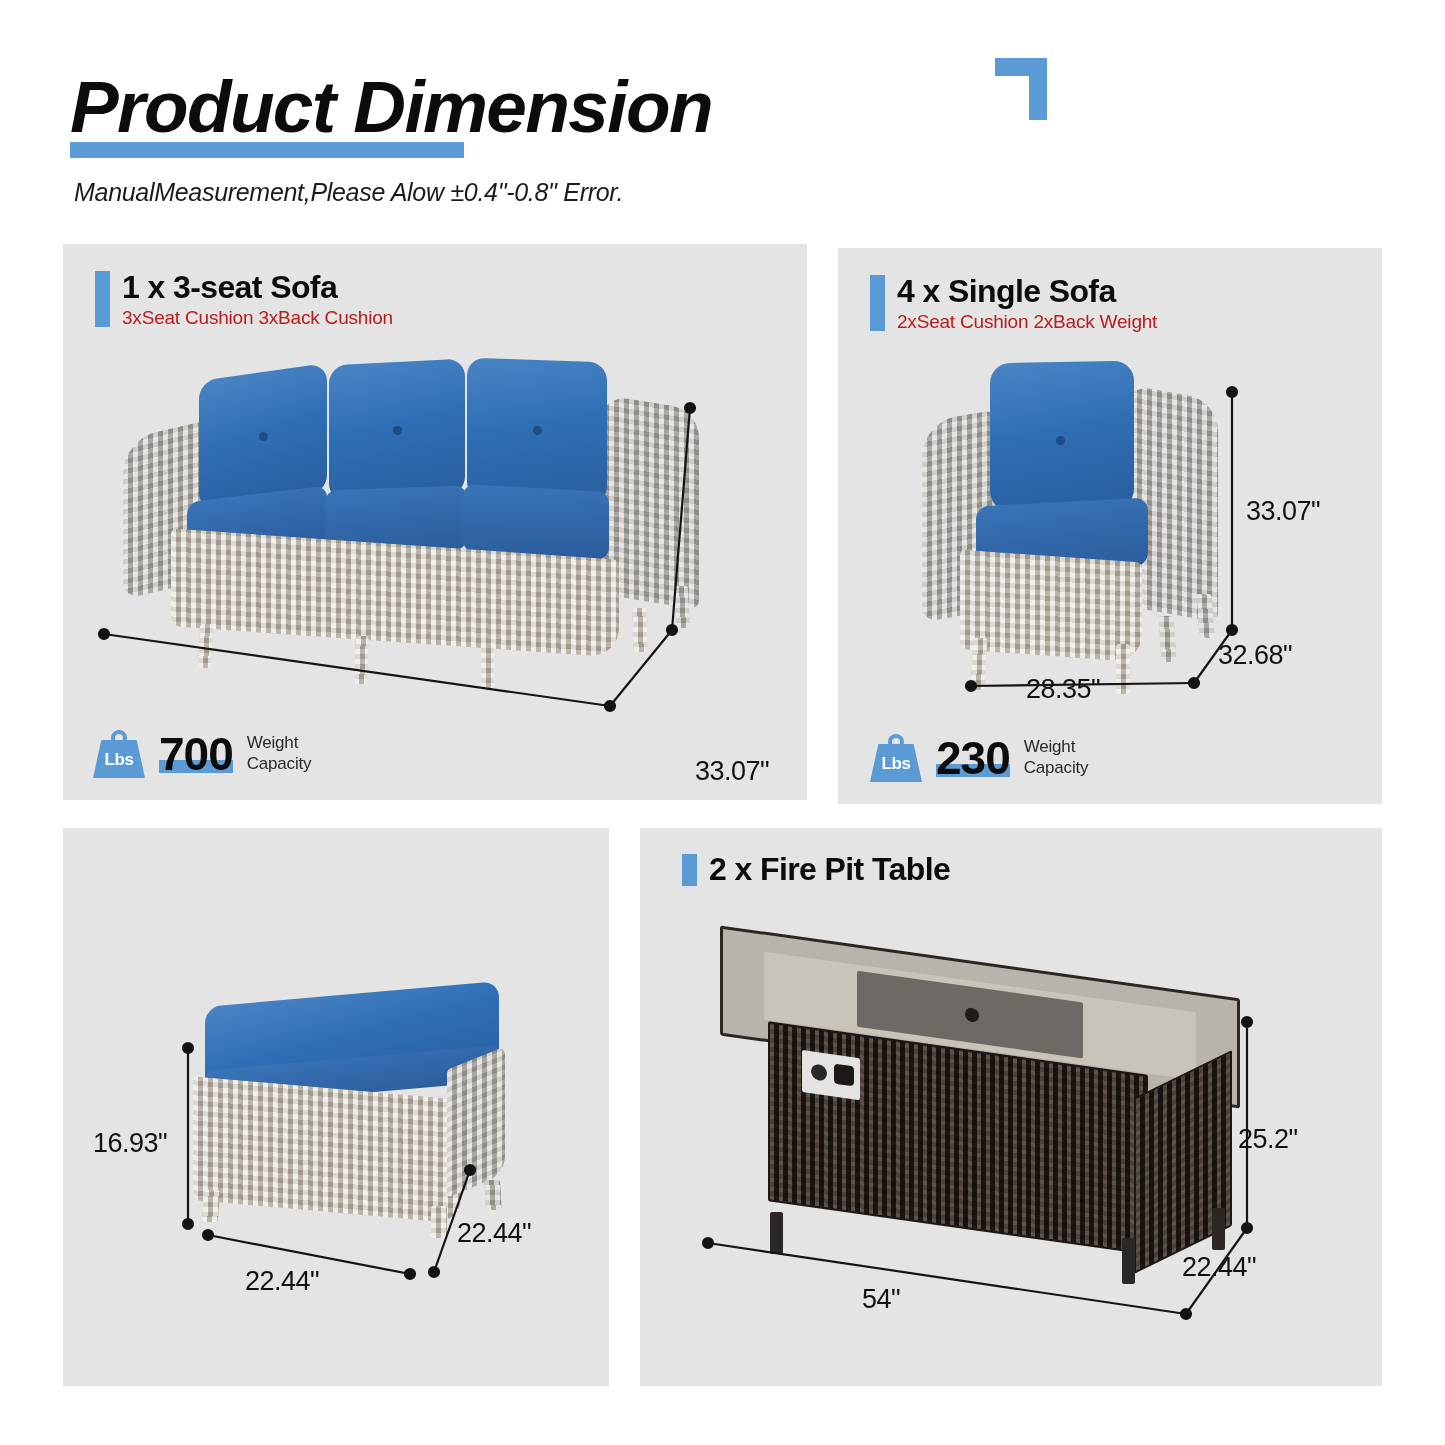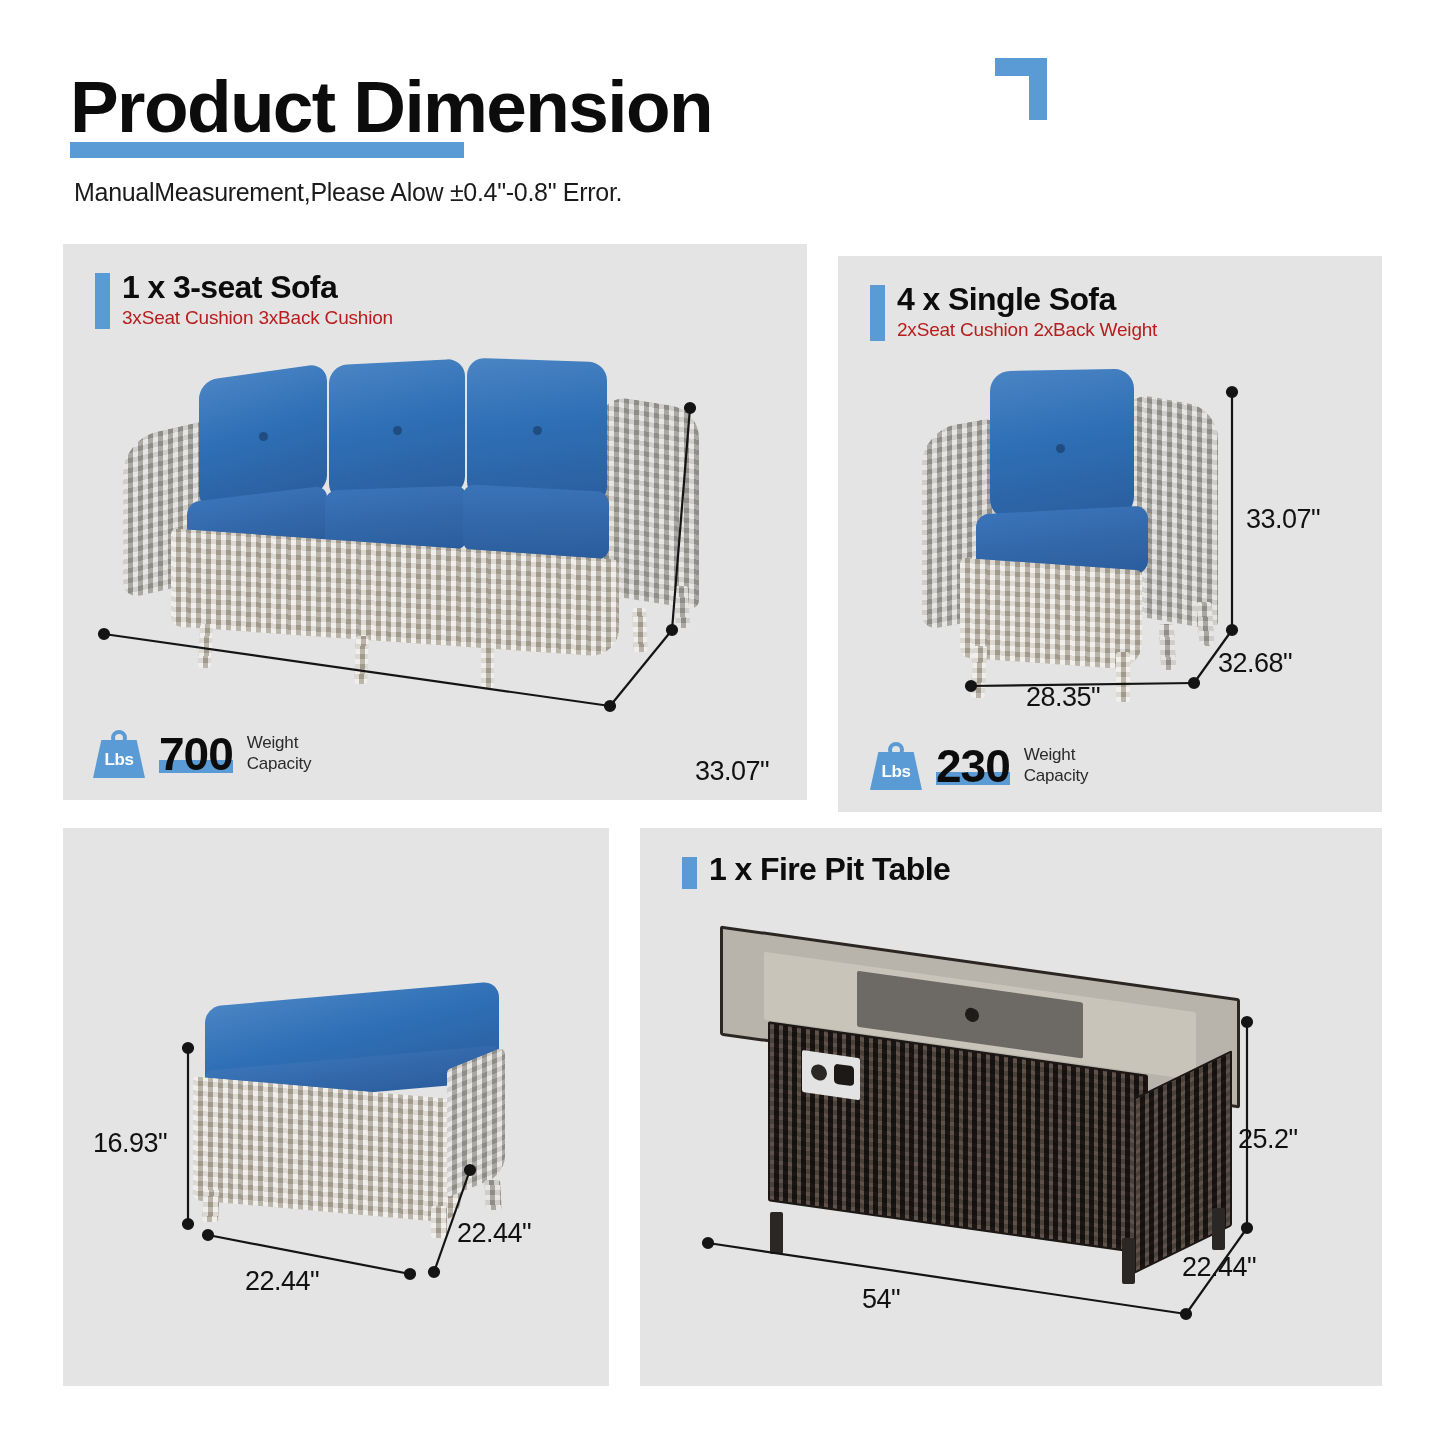--- a/index.html
+++ b/index.html
@@ -5,21 +5,21 @@
   * { box-sizing: border-box; margin: 0; padding: 0; }
   html, body {
     width: 1445px; height: 1445px;
     background: #ffffff;
     font-family: "Liberation Sans", sans-serif;
     overflow: hidden;
   }
   .page { position: relative; width: 1445px; height: 1445px; background: #fff; }
 
   
-  .header { position: absolute; left: 0; top: 0; width: 1445px; height: 230px; }
+  .header { position: absolute; left: 0; top: 0; width: 1445px; height: 230px; font-style: italic; }
   .title-wrap { position: absolute; left: 70px; top: 70px; }
   .title-underline {
     position: absolute; left: 70px; top: 142px;
     width: 394px; height: 16px; background: #5b9bd5; z-index: 1;
   }
   .title {
     position: relative; z-index: 2;
     font-size: 73px; font-weight: 700; letter-spacing: -1.6px;
     color: #0c0c0c; line-height: 1;
     font-family: "Liberation Sans", sans-serif;
@@ -29,25 +29,25 @@
   .corner-bracket .cb-h { position: absolute; left: 0; top: 0; width: 52px; height: 18px; background: #5b9bd5; }
   .corner-bracket .cb-v { position: absolute; right: 0; top: 0; width: 18px; height: 62px; background: #5b9bd5; }
   .subtitle {
     position: absolute; left: 74px; top: 178px;
     font-size: 25px; color: #1b1b1b; letter-spacing: -0.3px; white-space: nowrap;
   }
 
   
   .panel { position: absolute; background: #e4e4e4; }
   #panel-sofa     { left: 63px;  top: 244px;  width: 744px;  height: 556px; }
-  #panel-single   { left: 838px; top: 256px;  width: 544px;  height: 556px; }
+  #panel-single   { left: 838px; top: 248px;  width: 544px;  height: 556px; }
   #panel-ottoman  { left: 63px;  top: 828px;  width: 546px;  height: 558px; }
   #panel-firepit  { left: 640px; top: 828px;  width: 742px;  height: 558px; }
 
-  .panel-head { position: absolute; display: flex; align-items: flex-end; gap: 12px; }
+  .panel-head { position: absolute; display: flex; align-items: center; gap: 12px; }
   .accent-bar { width: 15px; background: #5b9bd5; flex: 0 0 15px; }
   .accent-bar.tall { height: 56px; }
   .accent-bar.short { height: 32px; }
   .panel-titles { display: flex; flex-direction: column; }
   .panel-title { font-size: 32px; font-weight: 700; color: #0c0c0c; letter-spacing: -0.6px; line-height: 1.08; white-space: nowrap; }
   .panel-sub { font-size: 19px; color: #b91c1c; letter-spacing: -0.2px; margin-top: 2px; white-space: nowrap; }
 
   
   .weight-badge { position: absolute; display: flex; align-items: center; gap: 14px; }
   .weight-icon { position: relative; width: 52px; height: 48px; flex: 0 0 52px; }
@@ -246,21 +246,21 @@
 
     <div class="dim" style="left:30px; top:300px;">16.93"</div>
     <div class="dim" style="left:394px; top:390px;">22.44"</div>
     <div class="dim" style="left:182px; top:438px;">22.44"</div>
   </div>
 
   <div class="panel" id="panel-firepit">
     <div class="panel-head" style="left:42px; top:24px;">
       <div class="accent-bar short"></div>
       <div class="panel-titles">
-        <div class="panel-title">1 x Fire Pit Table</div>
+        <div class="panel-title">2 x Fire Pit Table</div>
         <div class="panel-sub"></div>
       </div>
     </div>
 
     <div class="art" style="left:70px; top:128px; width:560px; height:330px;">
 
       <div style="position:absolute;left:10px;top:6px;width:520px;height:110px;transform:skewY(8deg);background:#b9b4ab;border:3px solid #2b2622;border-radius:3px;">
         <div style="position:absolute;left:8%;top:16%;width:84%;height:66%;background:#c8c4ba;border-radius:2px;"></div>
         <div style="position:absolute;left:26%;top:22%;width:44%;height:54%;background:#6d6a66;border-radius:2px;"></div>
         <div style="position:absolute;left:47%;top:42%;width:14px;height:14px;border-radius:50%;background:#1e1b19;"></div>

